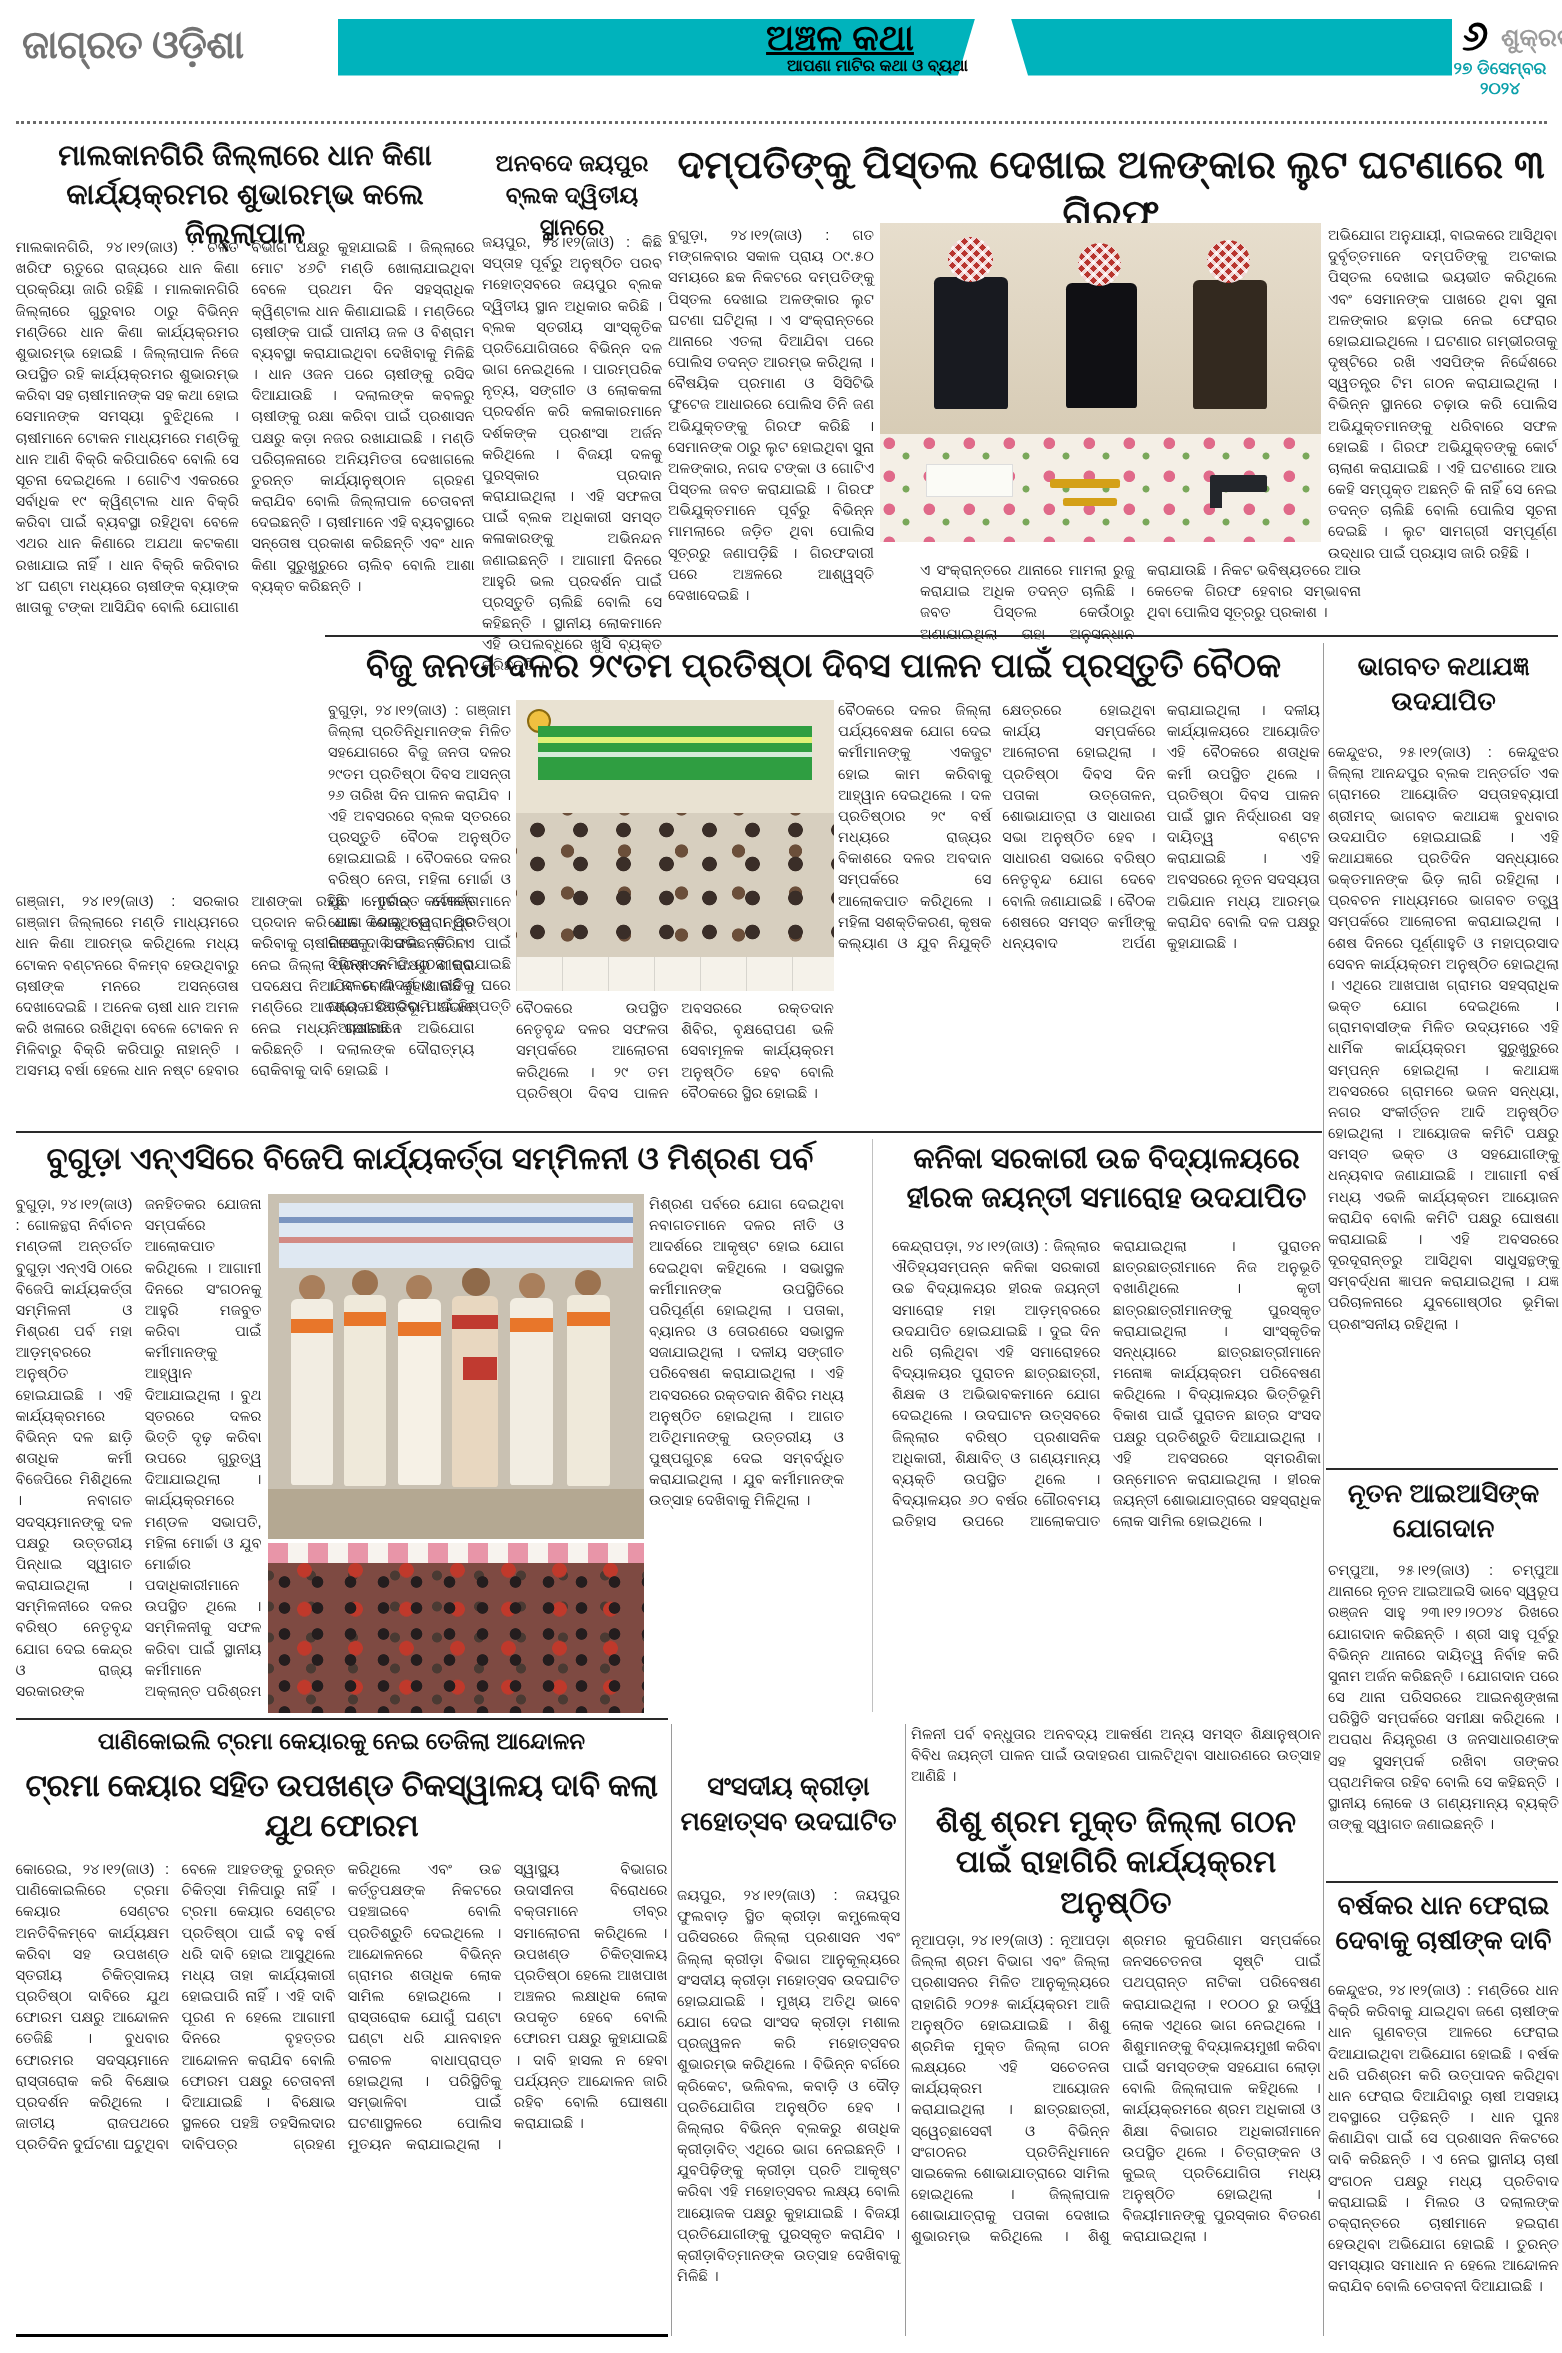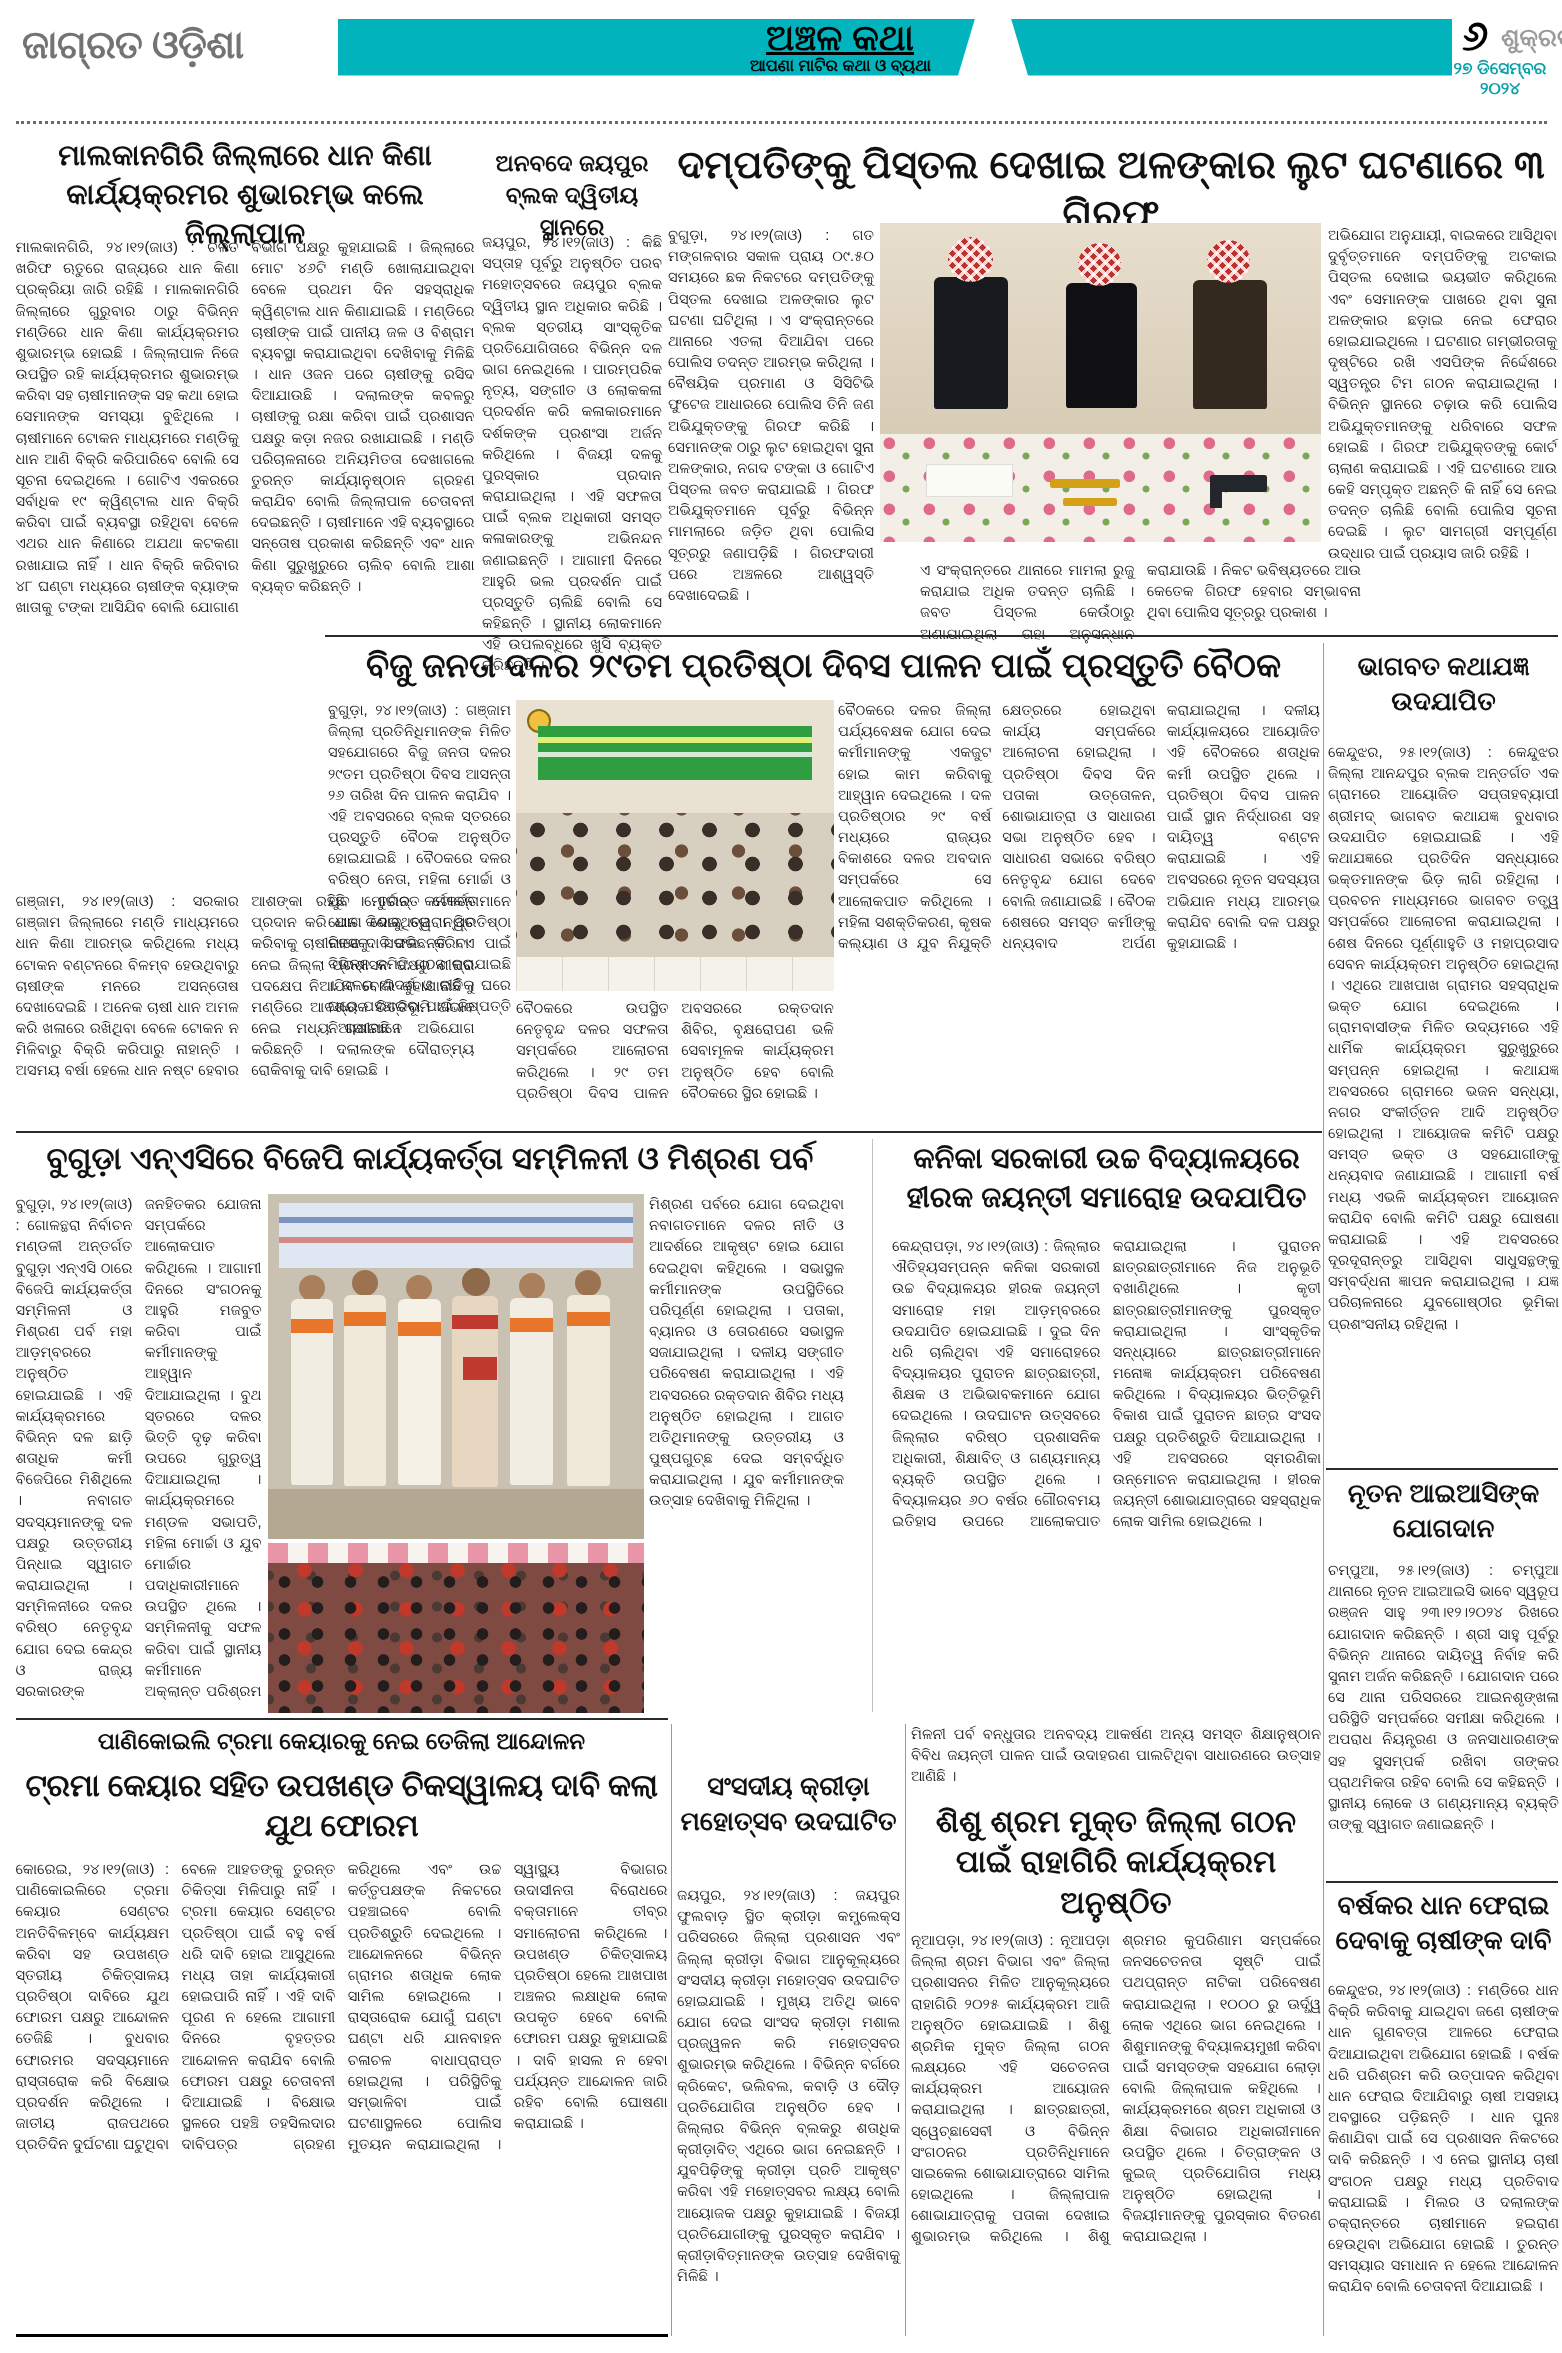--- a/index.html
+++ b/index.html
@@ -72,21 +72,21 @@
 </style>
 </head>
 <body>
 
 <div class="sheet">
 
   <div class="abs masthead" style="left:22px;top:23px;width:314px;">ଜାଗ୍ରତ ଓଡ଼ିଶା</div>
   <div class="abs band band-l" style="left:338px;top:18.6px;width:637px;height:57px;"></div>
   <div class="abs band band-r" style="left:1011px;top:18.6px;width:441px;height:57px;"></div>
   <div class="abs sec-title" style="left:662px;top:17px;width:356px;text-decoration:underline;">ଅଞ୍ଚଳ କଥା</div>
-  <div class="abs sec-sub" style="left:647px;top:56px;width:387px;">ଆପଣା ମାଟିର କଥା ଓ ବ୍ୟଥା</div>
+  <div class="abs sec-sub" style="left:684px;top:56px;width:387px;">ଆପଣା ମାଟିର କଥା ଓ ବ୍ୟଥା</div>
   <div class="abs pageno" style="left:1462px;top:12.4px;">୬</div>
   <div class="abs dayname" style="left:1501px;top:23px;">ଶୁକ୍ରବାର</div>
   <div class="abs dateline" style="left:1442px;top:59px;width:116px;text-align:center;">୨୭ ଡିସେମ୍ବର ୨୦୨୪</div>
   <div class="abs dotted" style="left:15.5px;top:121px;width:1531px;"></div>
 
   <div class="abs h38" style="left:15.5px;top:136px;width:459px;">ମାଲକାନଗିରି ଜିଲ୍ଲାରେ ଧାନ କିଣା କାର୍ଯ୍ୟକ୍ରମର ଶୁଭାରମ୍ଭ କଲେ ଜିଲ୍ଲାପାଳ</div>
   <div class="abs body-txt c2" style="left:15.5px;top:237px;width:459px;height:547px;">ମାଲକାନଗିରି, ୨୪।୧୨(ଜାଓ) : ଚଳିତ ଖରିଫ ଋତୁରେ ରାଜ୍ୟରେ ଧାନ କିଣା ପ୍ରକ୍ରିୟା ଜାରି ରହିଛି । ମାଲକାନଗିରି ଜିଲ୍ଲାରେ ଗୁରୁବାର ଠାରୁ ବିଭିନ୍ନ ମଣ୍ଡିରେ ଧାନ କିଣା କାର୍ଯ୍ୟକ୍ରମର ଶୁଭାରମ୍ଭ ହୋଇଛି । ଜିଲ୍ଲାପାଳ ନିଜେ ଉପସ୍ଥିତ ରହି କାର୍ଯ୍ୟକ୍ରମର ଶୁଭାରମ୍ଭ କରିବା ସହ ଚାଷୀମାନଙ୍କ ସହ କଥା ହୋଇ ସେମାନଙ୍କ ସମସ୍ୟା ବୁଝିଥିଲେ । ଚାଷୀମାନେ ଟୋକନ ମାଧ୍ୟମରେ ମଣ୍ଡିକୁ ଧାନ ଆଣି ବିକ୍ରି କରିପାରିବେ ବୋଲି ସେ ସୂଚନା ଦେଇଥିଲେ । ଗୋଟିଏ ଏକରରେ ସର୍ବାଧିକ ୧୯ କ୍ୱିଣ୍ଟାଲ ଧାନ ବିକ୍ରି କରିବା ପାଇଁ ବ୍ୟବସ୍ଥା ରହିଥିବା ବେଳେ ଏଥର ଧାନ କିଣାରେ ଅଯଥା କଟକଣା ରଖାଯାଇ ନାହିଁ । ଧାନ ବିକ୍ରି କରିବାର ୪୮ ଘଣ୍ଟା ମଧ୍ୟରେ ଚାଷୀଙ୍କ ବ୍ୟାଙ୍କ ଖାତାକୁ ଟଙ୍କା ଆସିଯିବ ବୋଲି ଯୋଗାଣ ବିଭାଗ ପକ୍ଷରୁ କୁହାଯାଇଛି । ଜିଲ୍ଲାରେ ମୋଟ ୪୬ଟି ମଣ୍ଡି ଖୋଲାଯାଇଥିବା ବେଳେ ପ୍ରଥମ ଦିନ ସହସ୍ରାଧିକ କ୍ୱିଣ୍ଟାଲ ଧାନ କିଣାଯାଇଛି । ମଣ୍ଡିରେ ଚାଷୀଙ୍କ ପାଇଁ ପାନୀୟ ଜଳ ଓ ବିଶ୍ରାମ ବ୍ୟବସ୍ଥା କରାଯାଇଥିବା ଦେଖିବାକୁ ମିଳିଛି । ଧାନ ଓଜନ ପରେ ଚାଷୀଙ୍କୁ ରସିଦ ଦିଆଯାଉଛି । ଦଲାଲଙ୍କ କବଳରୁ ଚାଷୀଙ୍କୁ ରକ୍ଷା କରିବା ପାଇଁ ପ୍ରଶାସନ ପକ୍ଷରୁ କଡ଼ା ନଜର ରଖାଯାଇଛି । ମଣ୍ଡି ପରିଚାଳନାରେ ଅନିୟମିତତା ଦେଖାଗଲେ ତୁରନ୍ତ କାର୍ଯ୍ୟାନୁଷ୍ଠାନ ଗ୍ରହଣ କରାଯିବ ବୋଲି ଜିଲ୍ଲାପାଳ ଚେତାବନୀ ଦେଇଛନ୍ତି । ଚାଷୀମାନେ ଏହି ବ୍ୟବସ୍ଥାରେ ସନ୍ତୋଷ ପ୍ରକାଶ କରିଛନ୍ତି ଏବଂ ଧାନ କିଣା ସୁରୁଖୁରୁରେ ଚାଲିବ ବୋଲି ଆଶା ବ୍ୟକ୍ତ କରିଛନ୍ତି ।</div>
 
   <div class="abs body-txt c2" style="left:15.5px;top:891px;width:459px;height:237px;">ଗଞ୍ଜାମ, ୨୪।୧୨(ଜାଓ) : ସରକାର ଗଞ୍ଜାମ ଜିଲ୍ଲାରେ ମଣ୍ଡି ମାଧ୍ୟମରେ ଧାନ କିଣା ଆରମ୍ଭ କରିଥିଲେ ମଧ୍ୟ ଟୋକନ ବଣ୍ଟନରେ ବିଳମ୍ବ ହେଉଥିବାରୁ ଚାଷୀଙ୍କ ମନରେ ଅସନ୍ତୋଷ ଦେଖାଦେଇଛି । ଅନେକ ଚାଷୀ ଧାନ ଅମଳ କରି ଖଳାରେ ରଖିଥିବା ବେଳେ ଟୋକନ ନ ମିଳିବାରୁ ବିକ୍ରି କରିପାରୁ ନାହାନ୍ତି । ଅସମୟ ବର୍ଷା ହେଲେ ଧାନ ନଷ୍ଟ ହେବାର ଆଶଙ୍କା ରହିଛି । ତୁରନ୍ତ ଟୋକନ ପ୍ରଦାନ କରି ଧାନ କିଣାକୁ ତ୍ୱରାନ୍ୱିତ କରିବାକୁ ଚାଷୀମାନେ ଦାବି କରିଛନ୍ତି । ଏ ନେଇ ଜିଲ୍ଲା ପ୍ରଶାସନ ପକ୍ଷରୁ ଶୀଘ୍ର ପଦକ୍ଷେପ ନିଆଯିବ ବୋଲି କୁହାଯାଇଛି । ମଣ୍ଡିରେ ଆବଶ୍ୟକ ଭିତ୍ତିଭୂମି ଅଭାବ ନେଇ ମଧ୍ୟ ଚାଷୀମାନେ ଅଭିଯୋଗ କରିଛନ୍ତି । ଦଲାଲଙ୍କ ଦୌରାତ୍ମ୍ୟ ରୋକିବାକୁ ଦାବି ହୋଇଛି ।</div>
 

